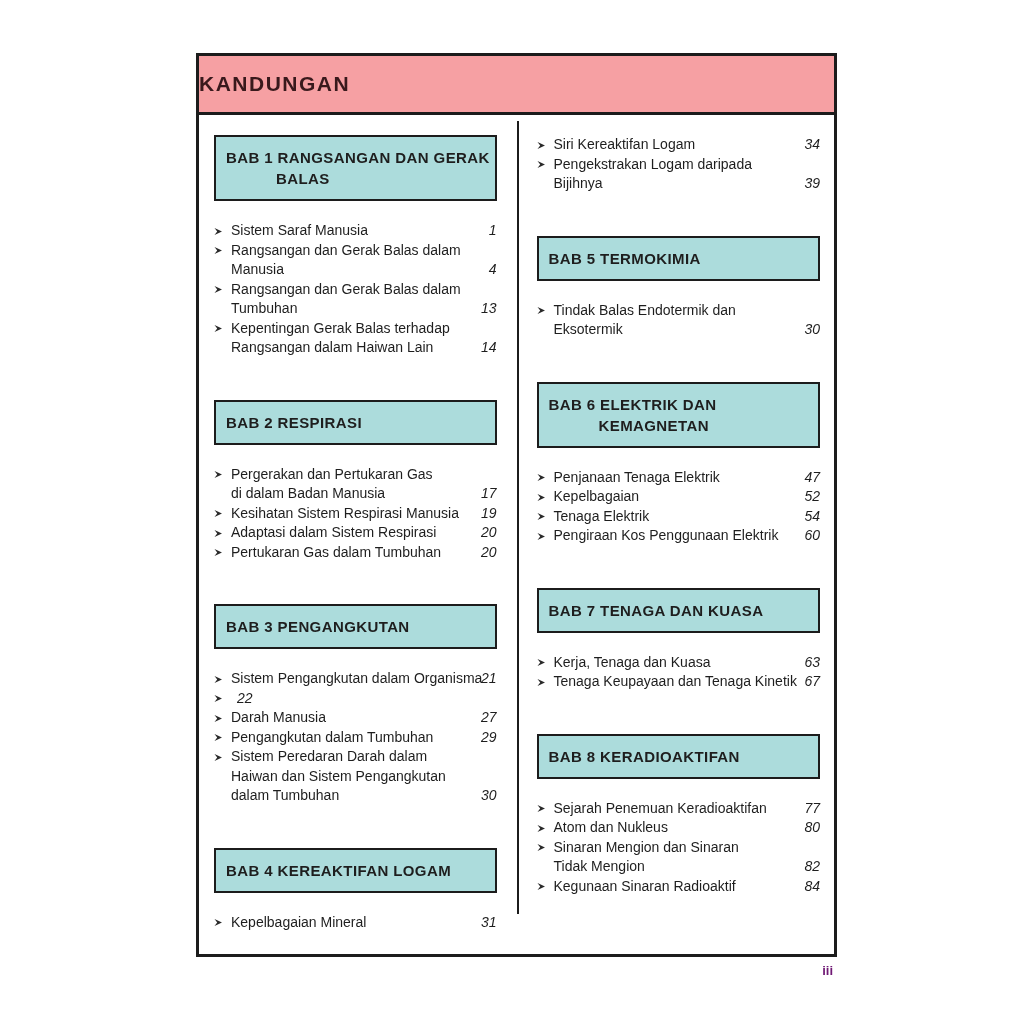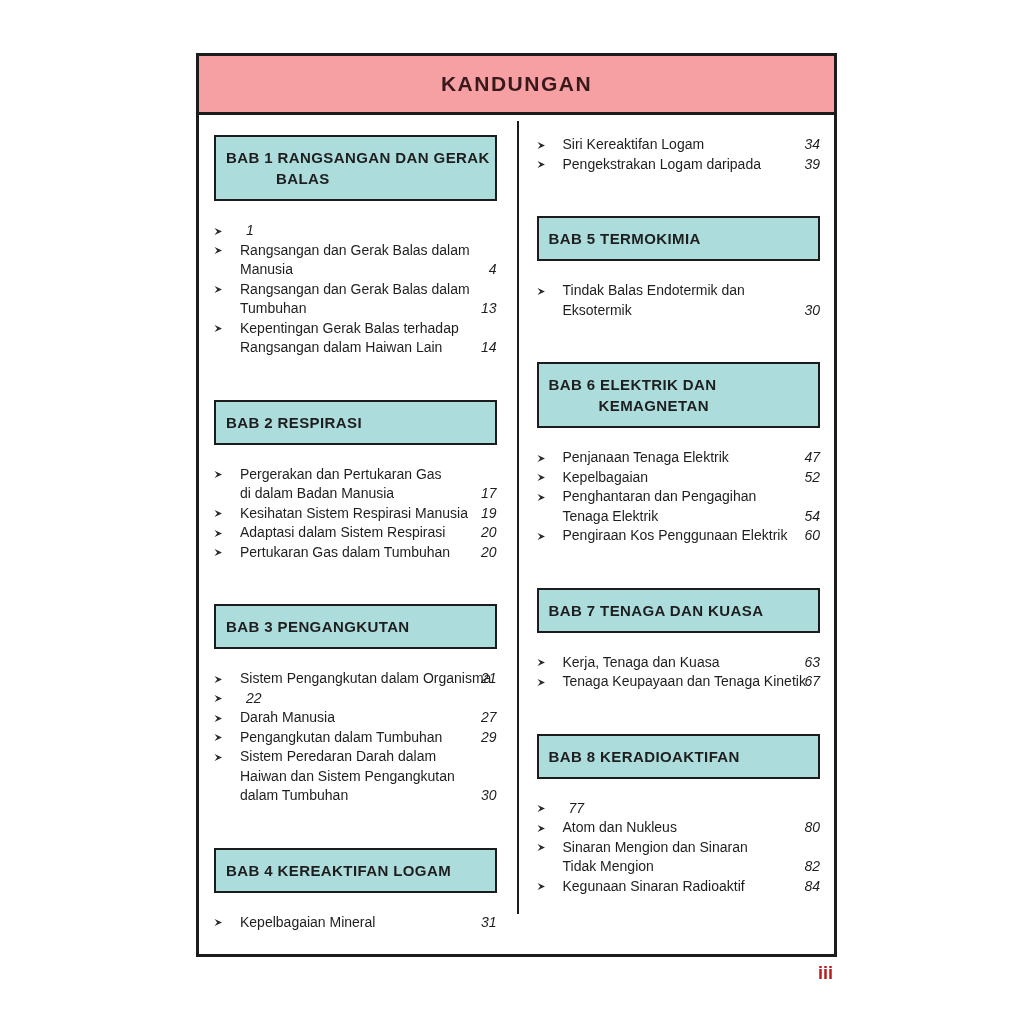--- a/index.html
+++ b/index.html
@@ -23,21 +23,21 @@
     position: absolute;
     left: 196px; top: 53px;
     width: 641px; height: 904px;
     border: 3px solid var(--border);
     background: #ffffff;
   }
   .toc-header {
     height: 59px;
     background: var(--header-bg);
     border-bottom: 3px solid var(--border);
-    display: flex; align-items: center; justify-content: center;
+    display: flex; align-items: center; 
   }
   .toc-title {
     margin: 0;
     font-size: 21px;
     font-weight: bold;
     letter-spacing: 1.5px;
     color: var(--title-text);
   }
   .toc-content {
     position: relative;
@@ -72,21 +72,20 @@
   }
   .heading-line { white-space: nowrap; }
   .heading-line.cont { padding-left: 50px; }
 
   .item-list { list-style: none; margin: 0; padding: 0; }
   .toc-item {
     display: flex;
     align-items: flex-start;
     font-size: 14px;
     line-height: 19.5px;
-    gap: 9px;
   }
   .bullet {
     flex: 0 0 auto;
     width: 9px;
     margin: 5.5px 8px 0 0;
     display: inline-block;
   }
   .bullet svg { display: block; }
   .entry-text { flex: 1 1 auto; min-width: 0; }
   .entry-line { white-space: nowrap; }
@@ -97,22 +96,22 @@
     margin-left: 6px;
   }
 
   .footer-page-num {
     position: absolute;
     left: 196px; top: 963px;
     width: 641px;
     text-align: right;
     padding-right: 4px;
     font-weight: bold;
-    font-size: 18px;
-    color: #b91c1c;
+    font-size: 13px;
+    color: #701a75;
   }
 </style>
 </head>
 <body>
 
 <div class="canvas">
   <div class="toc-box">
     <div class="toc-header">
       <h1 class="toc-title">KANDUNGAN</h1>
     </div>
@@ -123,20 +122,23 @@
               <div class="heading-line">BAB 1 RANGSANGAN DAN GERAK</div>
               <div class="heading-line cont">BALAS</div>
             </div>
             <ul class="item-list">
               <li class="toc-item">
                 <span class="bullet">
                   <svg width="9" height="9" viewBox="0 0 9 9">
                     <path d="M0.5 1 L8 4.5 L0.5 8 L3.2 4.5 Z" fill="#2a2a2a"></path>
                   </svg>
                 </span>
+                <span class="entry-text">
+                  <div class="entry-line">Sistem Saraf Manusia</div>
+                </span>
                 <span class="entry-page">1</span>
               </li>
               <li class="toc-item">
                 <span class="bullet">
                   <svg width="9" height="9" viewBox="0 0 9 9">
                     <path d="M0.5 1 L8 4.5 L0.5 8 L3.2 4.5 Z" fill="#2a2a2a"></path>
                   </svg>
                 </span>
                 <span class="entry-text">
                   <div class="entry-line">Rangsangan dan Gerak Balas dalam</div>
@@ -318,20 +320,21 @@
                 <span class="entry-page">34</span>
               </li>
               <li class="toc-item">
                 <span class="bullet">
                   <svg width="9" height="9" viewBox="0 0 9 9">
                     <path d="M0.5 1 L8 4.5 L0.5 8 L3.2 4.5 Z" fill="#2a2a2a"></path>
                   </svg>
                 </span>
                 <span class="entry-text">
                   <div class="entry-line">Pengekstrakan Logam daripada</div>
+                  <div class="entry-line">Bijihnya</div>
                 </span>
                 <span class="entry-page">39</span>
               </li>
             </ul>
           </section>
           <section class="toc-section">
             <div class="section-heading">
               <div class="heading-line">BAB 5 TERMOKIMIA</div>
             </div>
             <ul class="item-list">
@@ -377,21 +380,20 @@
                 </span>
                 <span class="entry-page">52</span>
               </li>
               <li class="toc-item">
                 <span class="bullet">
                   <svg width="9" height="9" viewBox="0 0 9 9">
                     <path d="M0.5 1 L8 4.5 L0.5 8 L3.2 4.5 Z" fill="#2a2a2a"></path>
                   </svg>
                 </span>
                 <span class="entry-text">
-                  <div class="entry-line">Penghantaran dan Pengagihan</div>
                   <div class="entry-line">Tenaga Elektrik</div>
                 </span>
                 <span class="entry-page">54</span>
               </li>
               <li class="toc-item">
                 <span class="bullet">
                   <svg width="9" height="9" viewBox="0 0 9 9">
                     <path d="M0.5 1 L8 4.5 L0.5 8 L3.2 4.5 Z" fill="#2a2a2a"></path>
                   </svg>
                 </span>
@@ -434,20 +436,23 @@
           <section class="toc-section">
             <div class="section-heading">
               <div class="heading-line">BAB 8 KERADIOAKTIFAN</div>
             </div>
             <ul class="item-list">
               <li class="toc-item">
                 <span class="bullet">
                   <svg width="9" height="9" viewBox="0 0 9 9">
                     <path d="M0.5 1 L8 4.5 L0.5 8 L3.2 4.5 Z" fill="#2a2a2a"></path>
                   </svg>
+                </span>
+                <span class="entry-text">
+                  <div class="entry-line">Sejarah Penemuan Keradioaktifan</div>
                 </span>
                 <span class="entry-page">77</span>
               </li>
               <li class="toc-item">
                 <span class="bullet">
                   <svg width="9" height="9" viewBox="0 0 9 9">
                     <path d="M0.5 1 L8 4.5 L0.5 8 L3.2 4.5 Z" fill="#2a2a2a"></path>
                   </svg>
                 </span>
                 <span class="entry-text">

